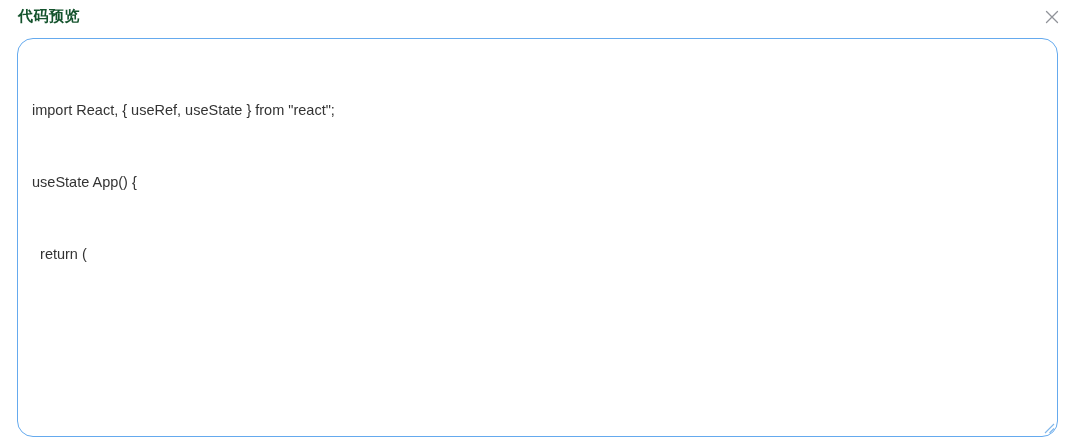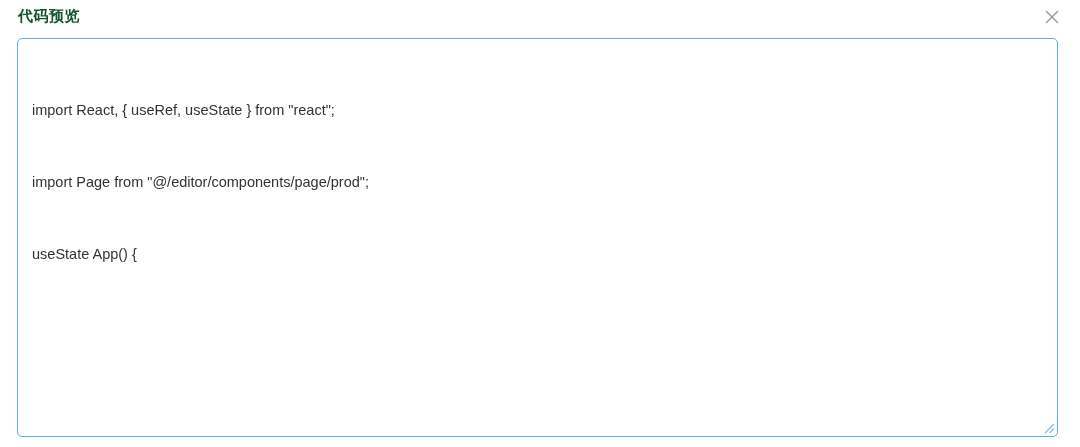--- a/index.html
+++ b/index.html
@@ -57,21 +57,21 @@
   #close-button svg { display: block; }
 
   #code-textarea {
     position: absolute;
     left: 17px;
     top: 38px;
     width: 1041px;
     height: 399px;
     box-sizing: border-box;
     border: 1px solid #65aaee;
-    border-radius: 5px;
+    border-radius: 16px;
     background: #ffffff;
     overflow: hidden;
   }
 
   #code-content {
     position: absolute;
     left: 0;
     top: 0;
     right: 0;
     bottom: 0;
@@ -112,22 +112,22 @@
         <svg width="14" height="14" viewBox="0 0 14 14" aria-hidden="true">
           <path d="M1.5 1.5 L12.5 12.5 M12.5 1.5 L1.5 12.5" stroke="#909399" stroke-width="1.3" stroke-linecap="round" fill="none"></path>
         </svg>
       </span>
     </button>
   </div>
 
   <div id="code-textarea">
     <div id="code-content">
       <div class="code-line">import React, { useRef, useState } from "react";</div>
-      <div class="code-line">import Page from "@/editor/components/page/prod";</div>
       <div class="code-line">useState App() {</div>
+      <div class="code-line">  return (</div>
       
       
       
       
       
       
       
       
     </div>
 

